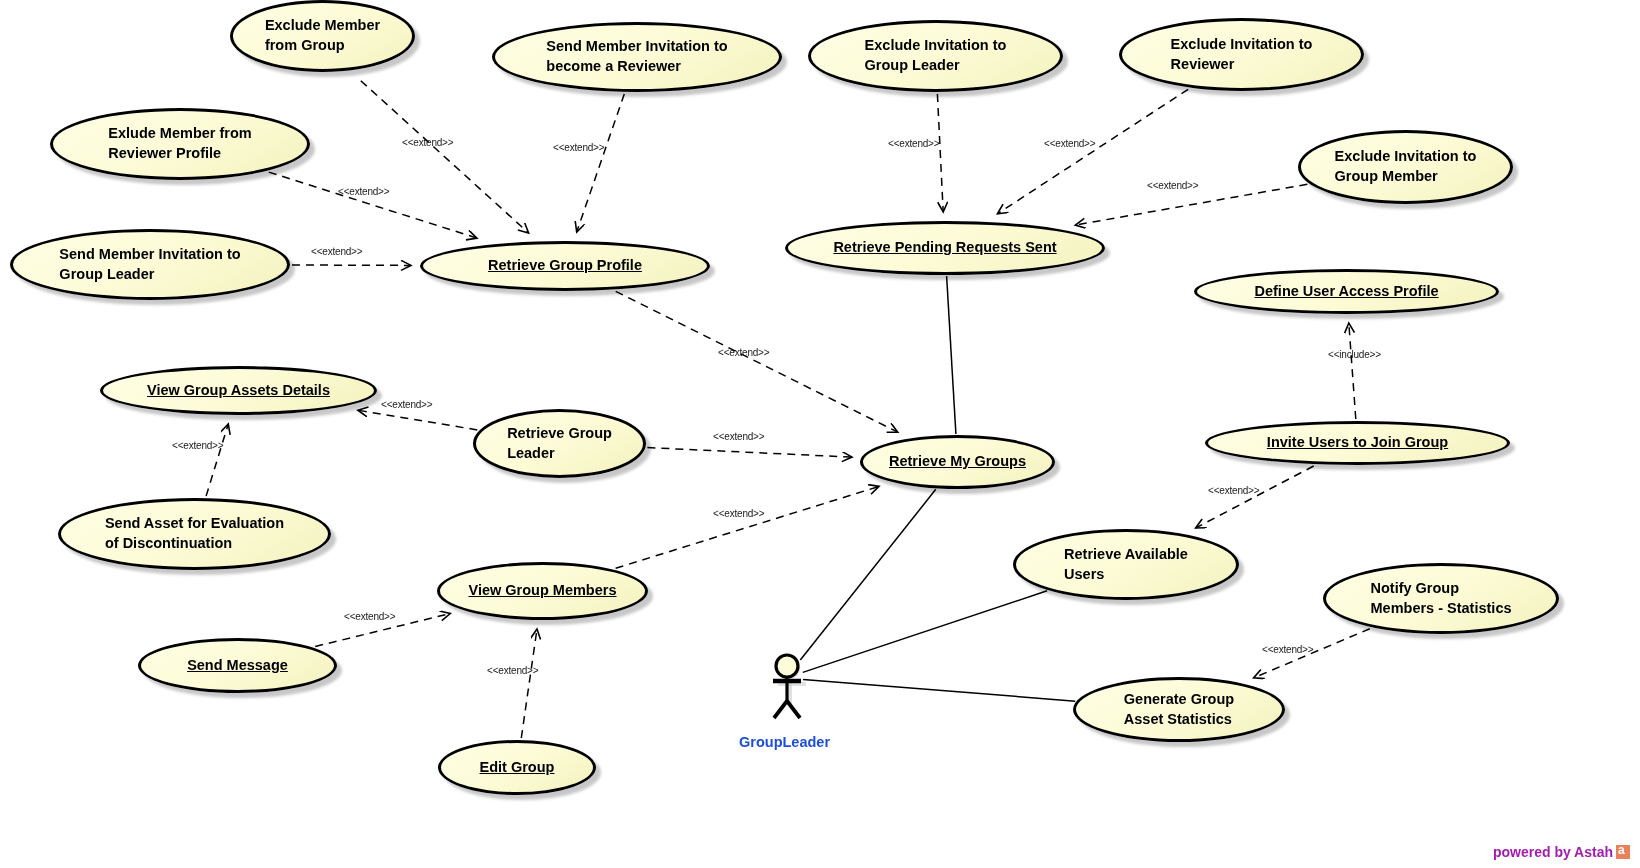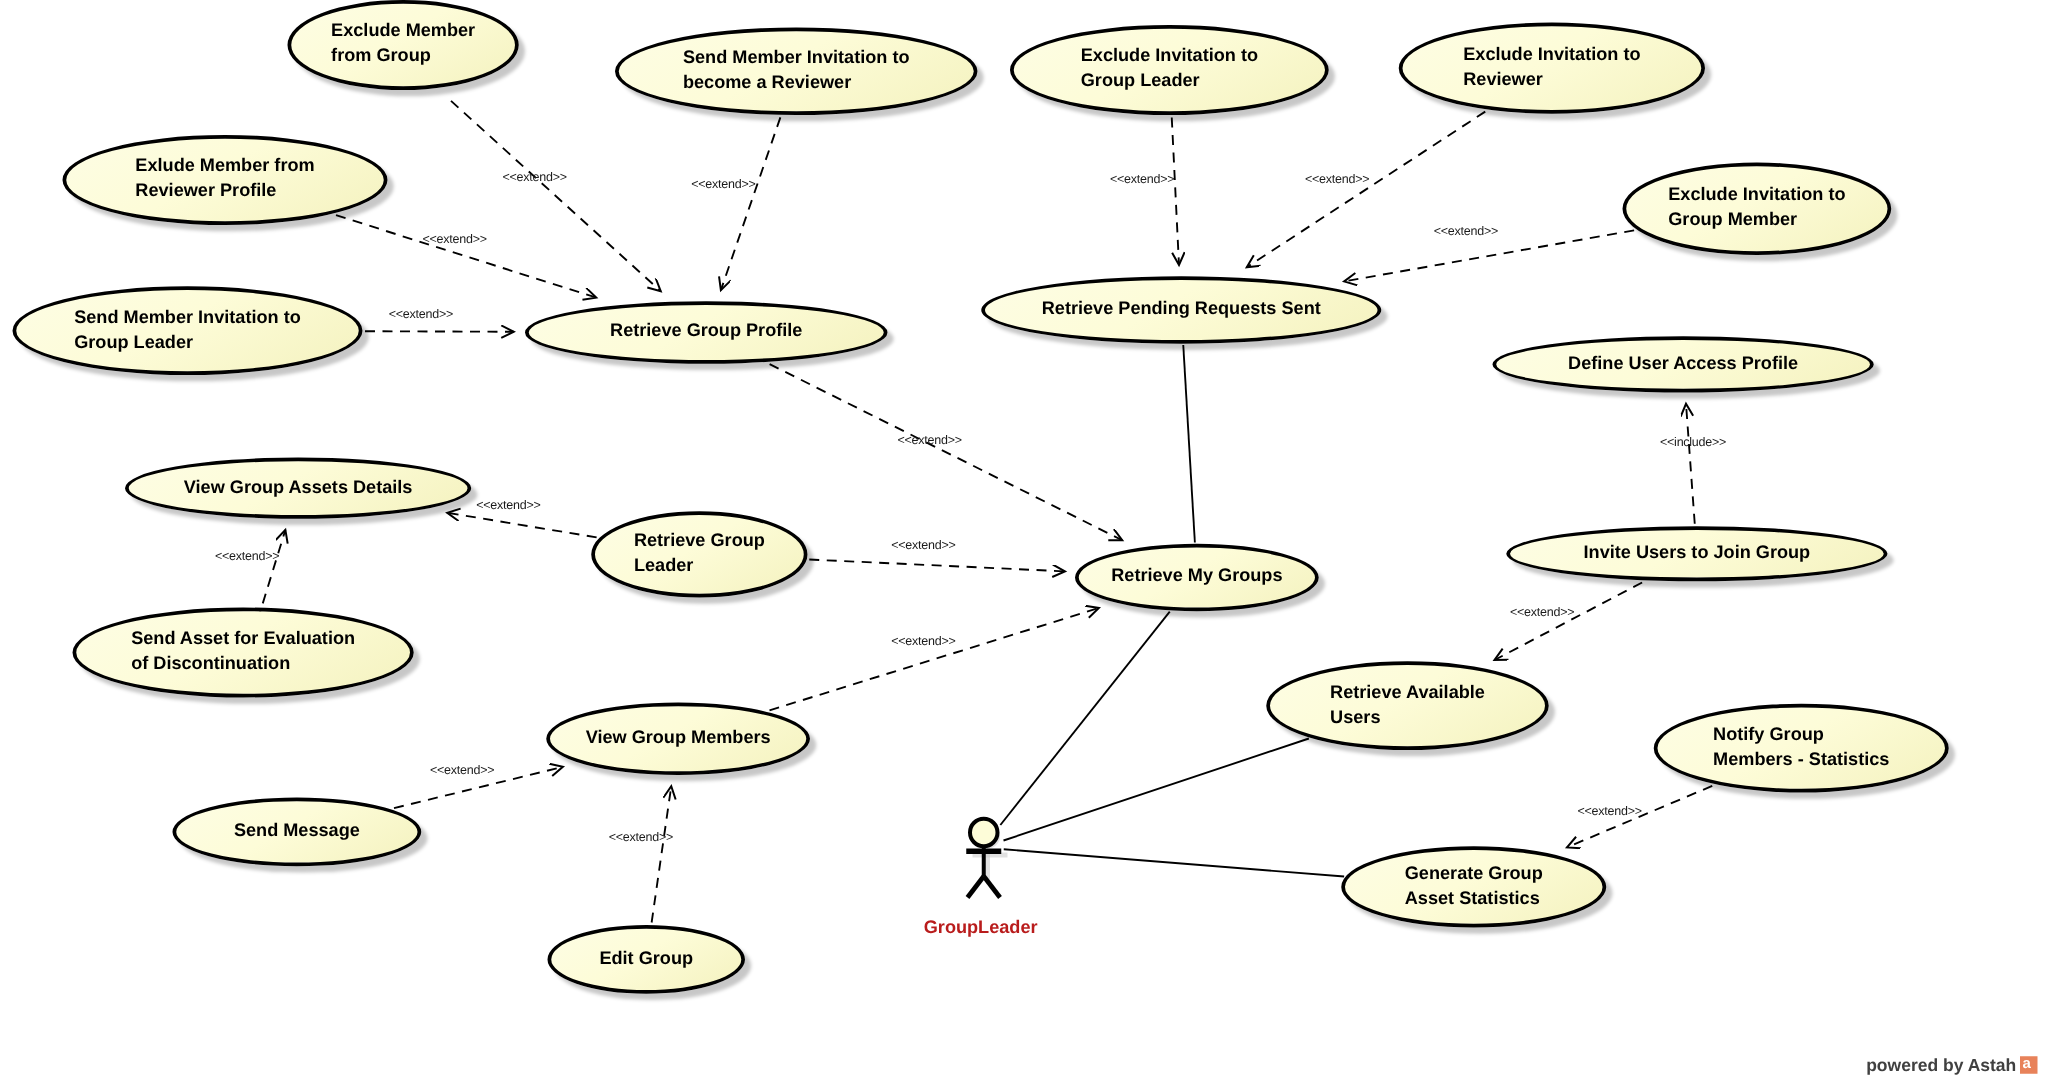--- a/index.html
+++ b/index.html
@@ -41,51 +41,51 @@
   .uc-label {
     font-family: "Liberation Sans", sans-serif;
     font-size: 14.5px;
     font-weight: bold;
     color: #000000;
     line-height: 1.35;
     text-align: left;
     white-space: pre-line;
     padding: 0 6px;
   }
-  .uc-label.center { text-align: left; }
+  .uc-label.center { text-align: left; text-decoration: underline; }
   .edge-label {
     position: absolute;
     font-family: "Liberation Sans", sans-serif;
     font-size: 10px;
     color: #1a1a1a;
     white-space: nowrap;
     z-index: 6;
     letter-spacing: -0.2px;
   }
   .actor {
     position: absolute;
     z-index: 6;
   }
   .actor-name {
     position: absolute;
     font-family: "Liberation Sans", sans-serif;
     font-size: 14.5px;
     font-weight: bold;
-    color: #b91c1c;
+    color: #1d4ed8;
     white-space: nowrap;
     z-index: 6;
   }
   .watermark {
     position: absolute;
     right: 10px;
     bottom: 8px;
     font-family: "Liberation Sans", sans-serif;
     font-size: 14px;
     font-weight: bold;
-    color: #404040;
+    color: #a21caf;
     display: flex;
     align-items: center;
     gap: 3px;
     z-index: 8;
   }
   .wm-logo {
     display: inline-block;
     width: 14px;
     height: 14px;
     background: #e8825a;
@@ -181,21 +181,21 @@
       <div class="uc" style="left: 473px; top: 409px; width: 173px; height: 69px;">
         <span class="uc-label">Retrieve Group
 Leader</span>
       </div>
       <div class="uc" style="left: 1205px; top: 421px; width: 305px; height: 44px;">
         <span class="uc-label center">Invite Users to Join Group</span>
       </div>
       <div class="uc" style="left: 860px; top: 435px; width: 195px; height: 54px;">
         <span class="uc-label center">Retrieve My Groups</span>
       </div>
-      <div class="uc" style="left: 58px; top: 486px; width: 273px; height: 72px; justify-content: center;">
+      <div class="uc" style="left: 58px; top: 498px; width: 273px; height: 72px; justify-content: center;">
         <span class="uc-label">Send Asset for Evaluation
 of Discontinuation</span>
       </div>
       <div class="uc" style="left: 1013px; top: 529px; width: 226px; height: 71px;">
         <span class="uc-label">Retrieve Available
 Users</span>
       </div>
       <div class="uc" style="left: 1323px; top: 563px; width: 236px; height: 71px;">
         <span class="uc-label">Notify Group
 Members - Statistics</span>

